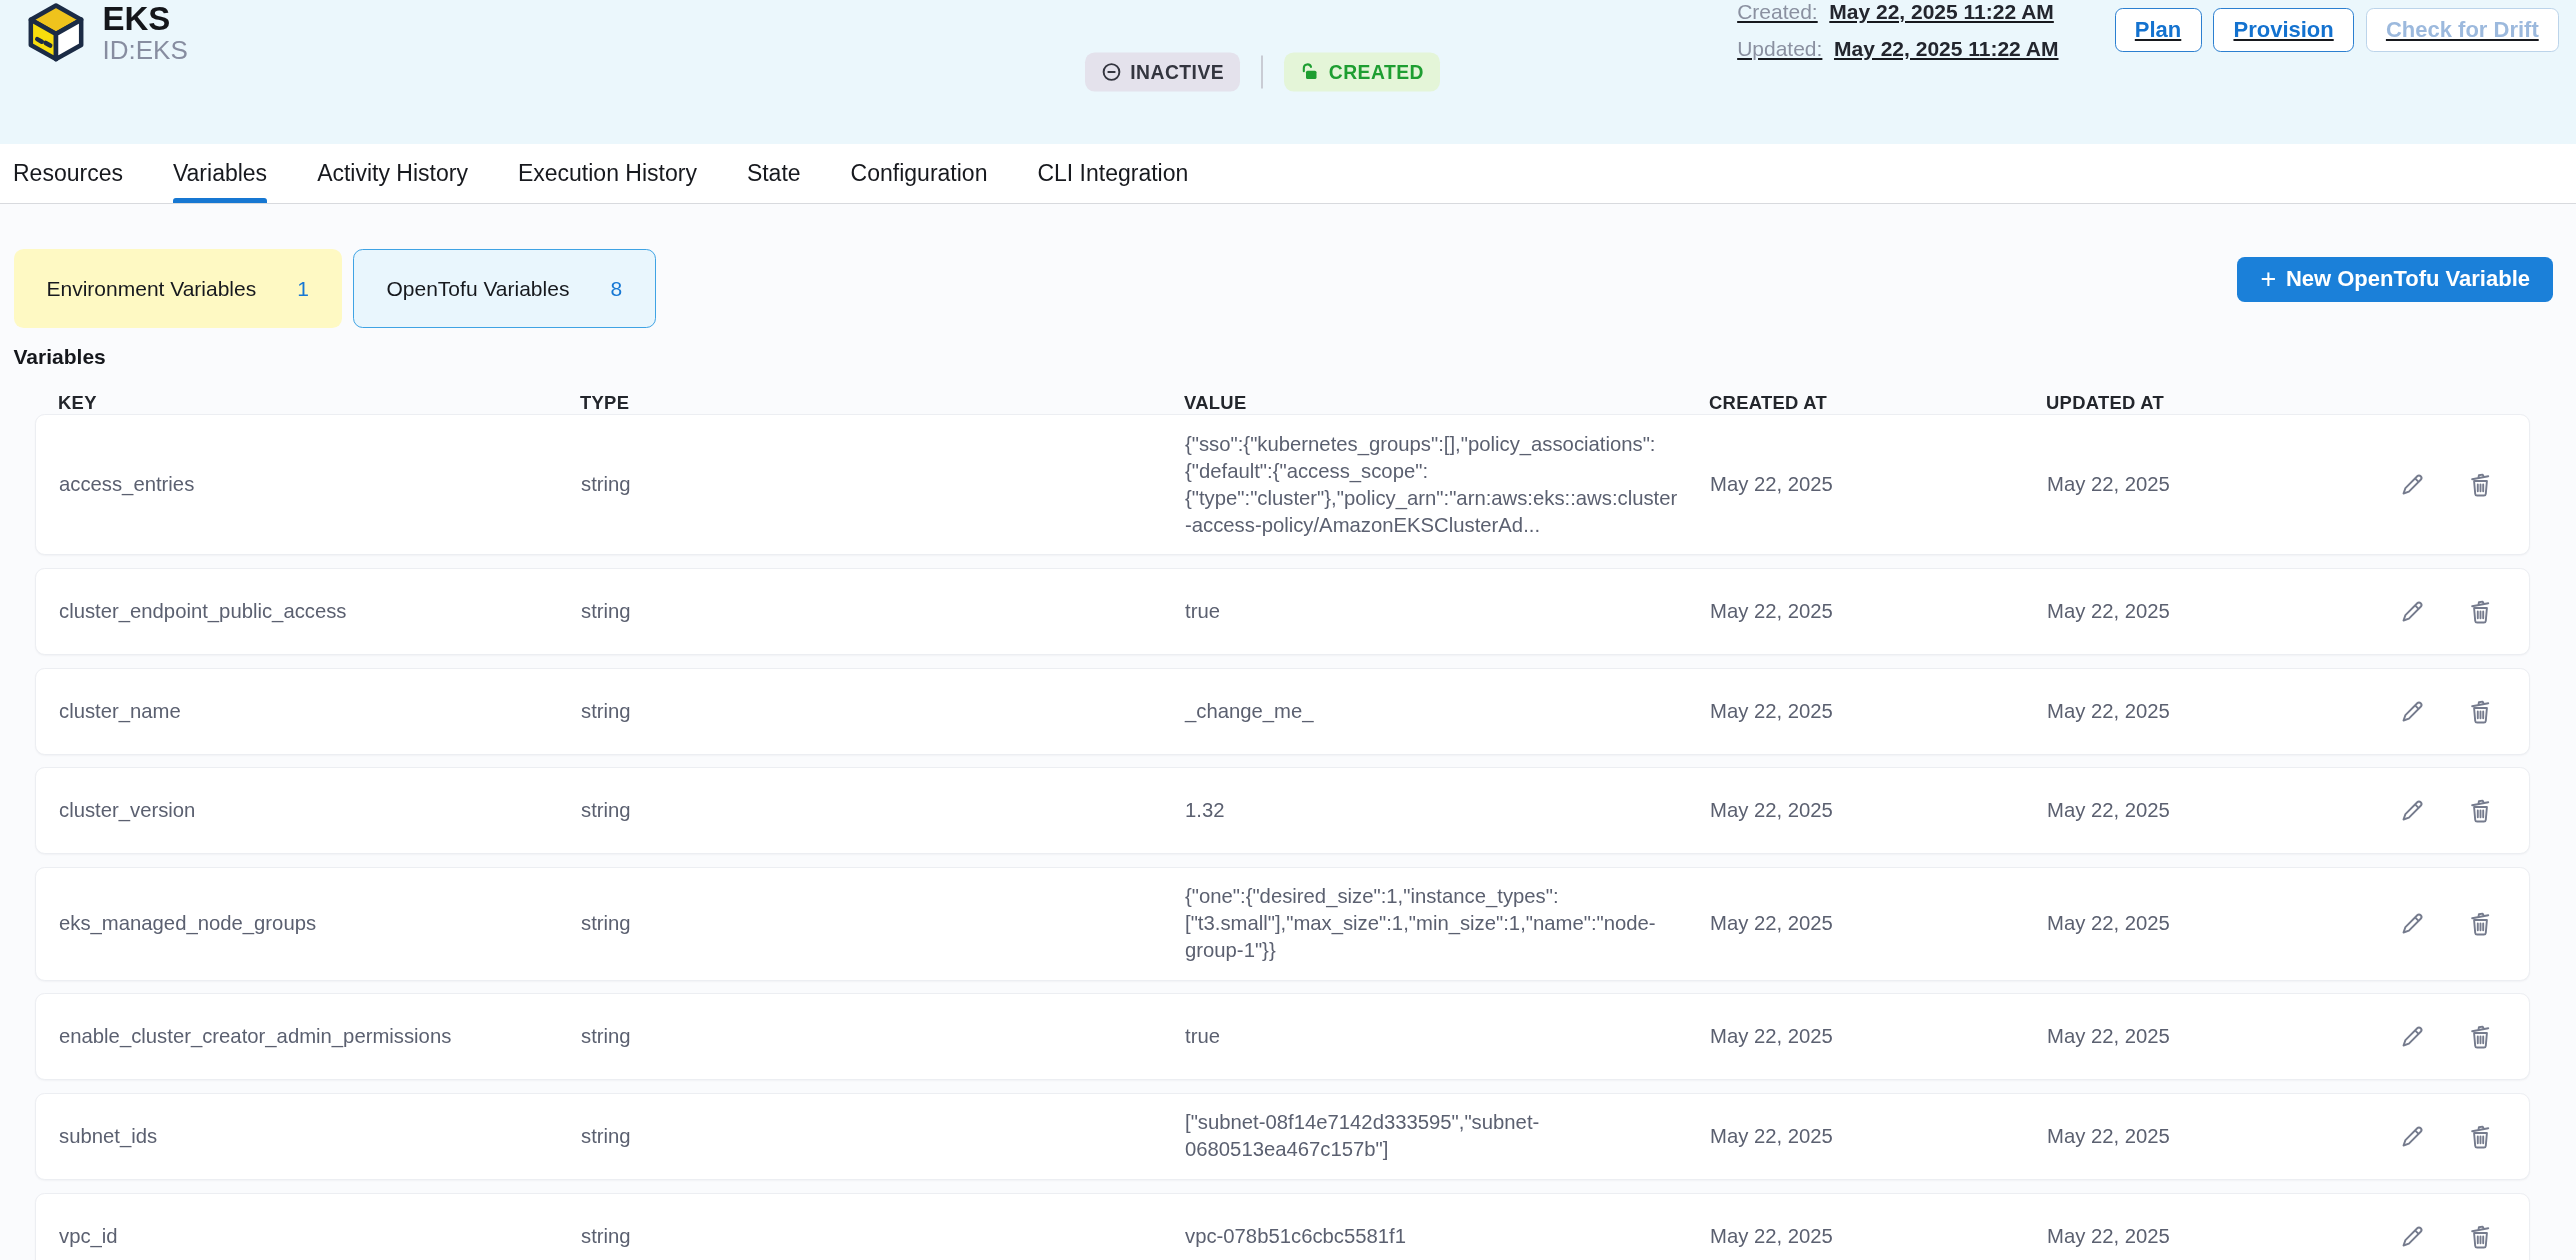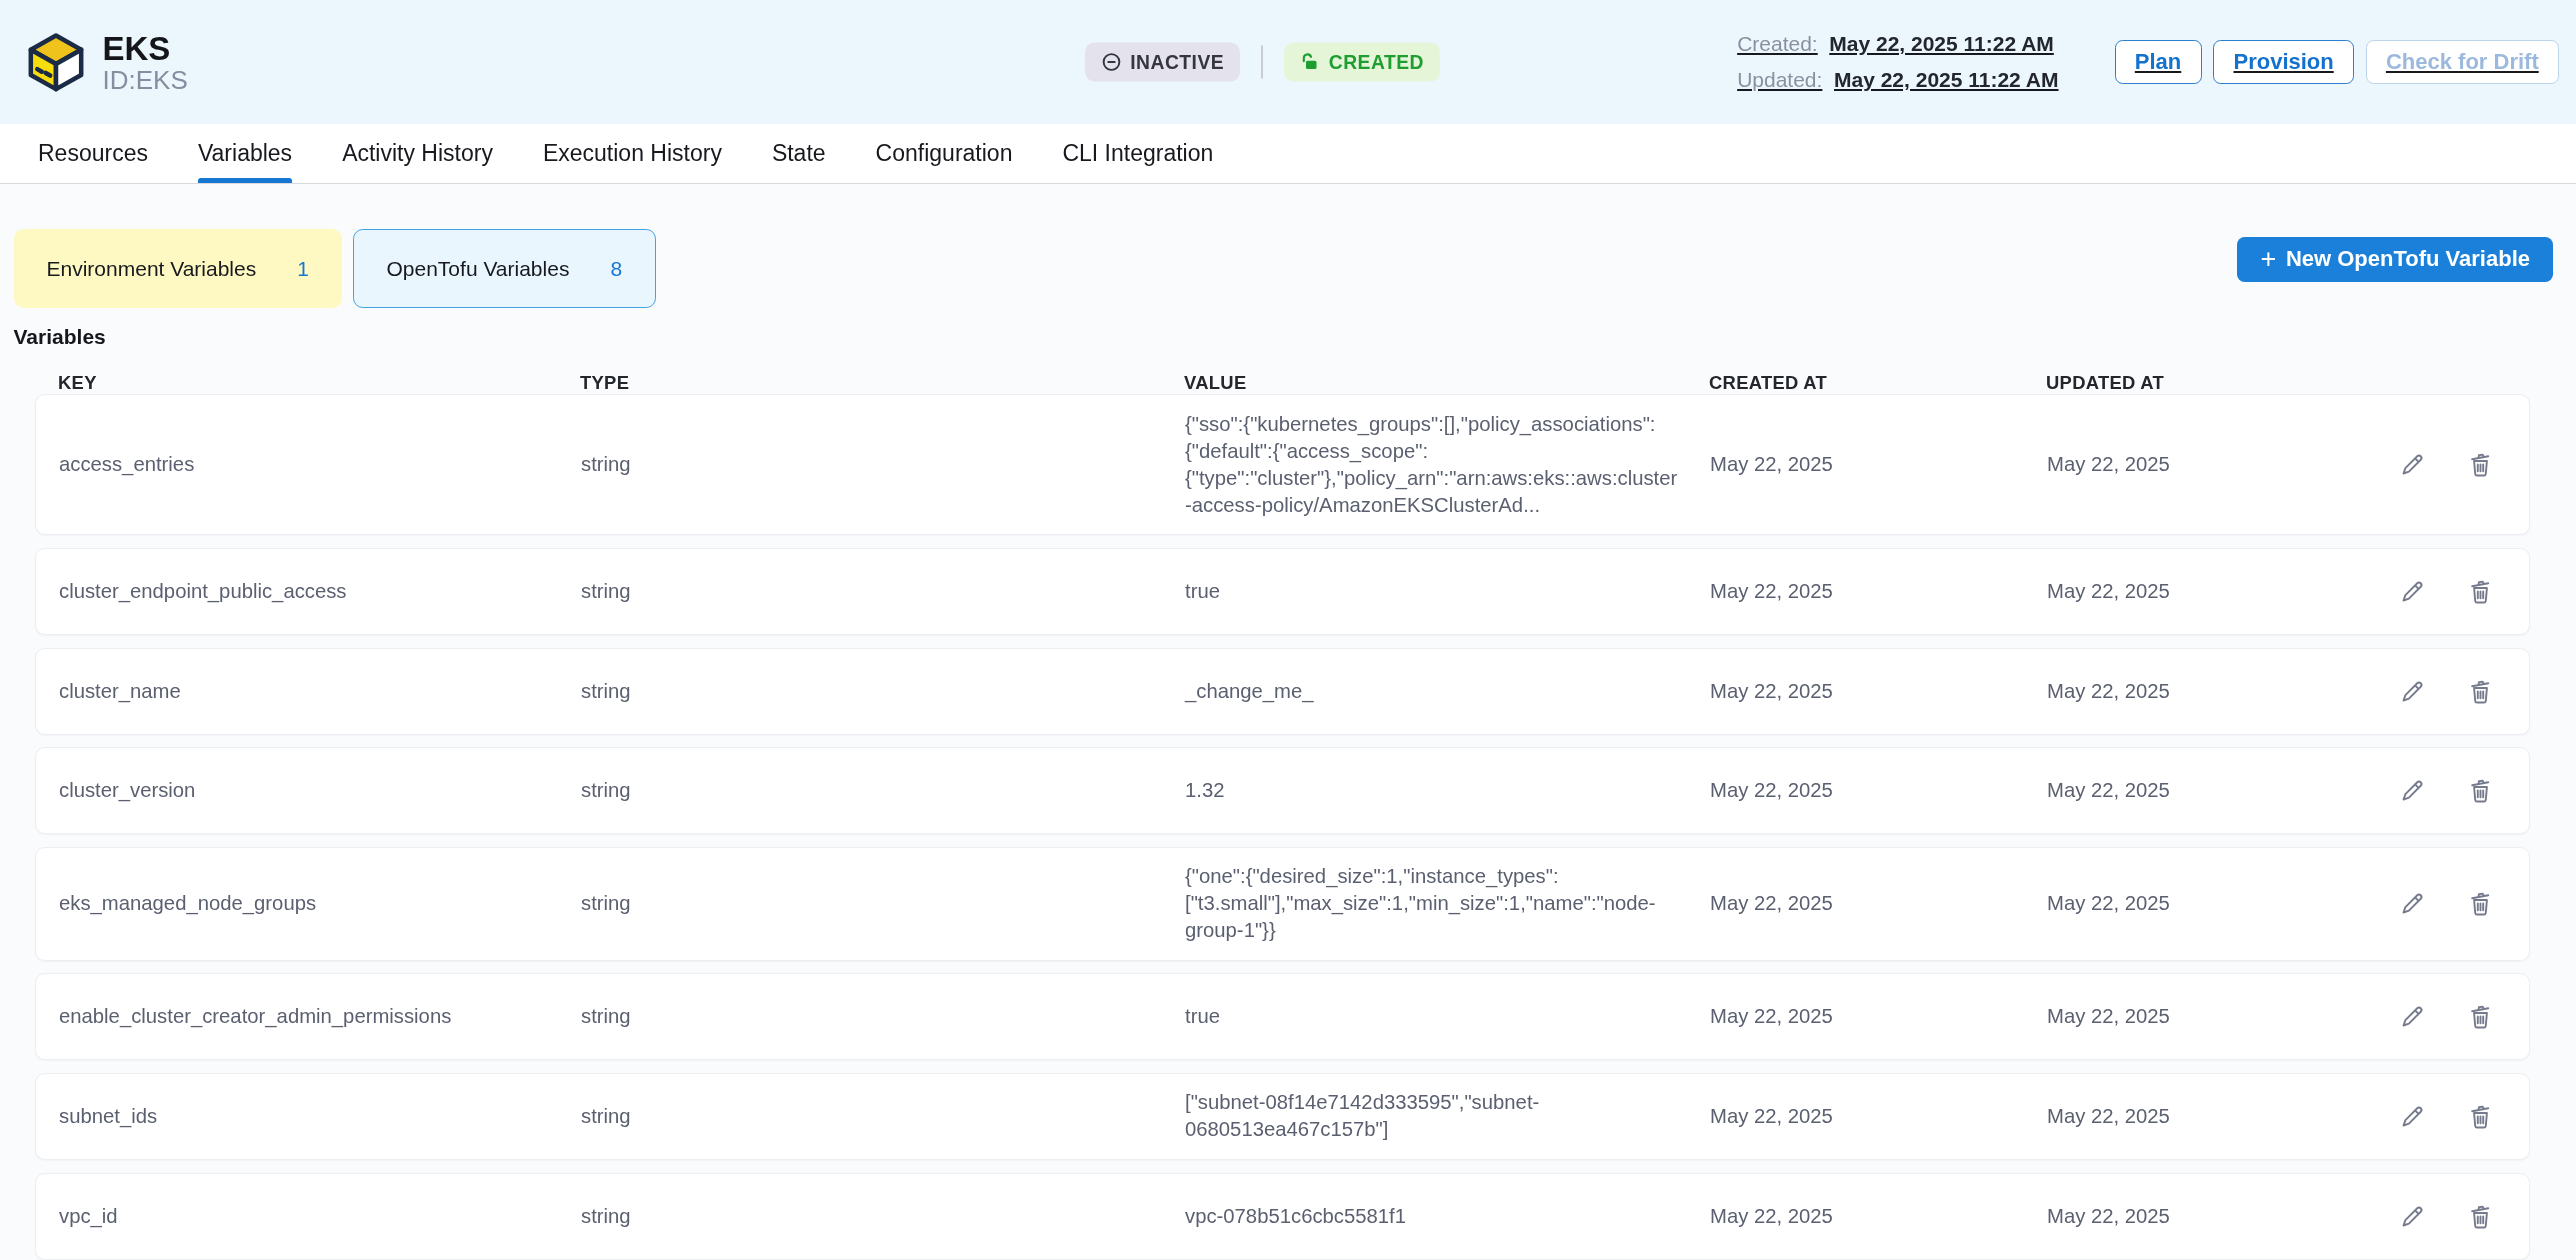--- a/index.html
+++ b/index.html
@@ -1,20 +1,20 @@
 <!DOCTYPE html>
 <html><head>
 <meta charset="utf-8">
 <style>
   * { margin:0; padding:0; box-sizing:border-box; }
   html,body { width:2576px; height:1261px; overflow:hidden; background:#fafbfd;
               font-family:"Liberation Sans", sans-serif; color:#17191e; }
 
   
-  .topbar { position:relative; height:124px; background:#ebf7fc; display:flex; align-items:center; }
+  .topbar { position:relative; height:144px; background:#ebf7fc; display:flex; align-items:flex-start; }
   .brand { display:flex; align-items:center; gap:15.5px; padding-left:25px; }
   .brand-logo { width:62px; height:62px; display:block; }
   .brand-title { font-size:33px; font-weight:bold; color:#14161a; line-height:37px; }
   .brand-id { font-size:26px; color:#878da0; line-height:27px; }
 
   .badges { position:absolute; left:1085px; top:50%; transform:translateY(-50%);
             display:flex; align-items:center; gap:21px; }
   .pill { display:flex; align-items:center; gap:8.7px; height:39px; padding:0 15.5px;
           border-radius:9.7px; font-size:19.3px; font-weight:bold; letter-spacing:0.5px; }
   .pill-inactive { background:#e4e2ec; color:#33353f; }
@@ -27,21 +27,21 @@
   .meta-label { color:#8a90a0; }
   .meta-value { color:#23262e; font-weight:bold; }
   .top-actions { display:flex; align-items:center; gap:11.6px; }
   .btn-outline { height:44px; padding:0 19.3px; background:#ffffff; border:1.9px solid #2b7fd0;
                  border-radius:7.7px; color:#1472cf; font-size:22px; font-weight:bold;
                  font-family:inherit; cursor:pointer; }
   .btn-outline.disabled { border-color:#bcd4ea; color:#9cb9dd; }
 
   
   .tabs { height:60px; background:#ffffff; border-bottom:1.9px solid #d8dade;
-          display:flex; align-items:stretch; gap:50px; padding-left:38px; }
+          display:flex; align-items:stretch; gap:50px; padding-left:13px; }
   .tab { position:relative; display:flex; align-items:center; font-size:23px; color:#17191e; cursor:pointer; }
   .tab.active::after { content:""; position:absolute; left:0; bottom:0; width:100%;
                        height:4.8px; background:#1677d2; border-radius:2.9px 2.9px 0 0; }
 
   
   .var-tabs-row { display:flex; align-items:flex-start; margin:45px 23px 0 13.5px; }
   .var-tab { display:flex; align-items:center; gap:41px; height:79px; padding:0 33px;
              border-radius:9.7px; font-size:21px; color:#17191e; cursor:pointer; }
   .var-tab .count { color:#1778d4; font-size:21px; }
   .var-tab-env { background:#fef9c3; }

